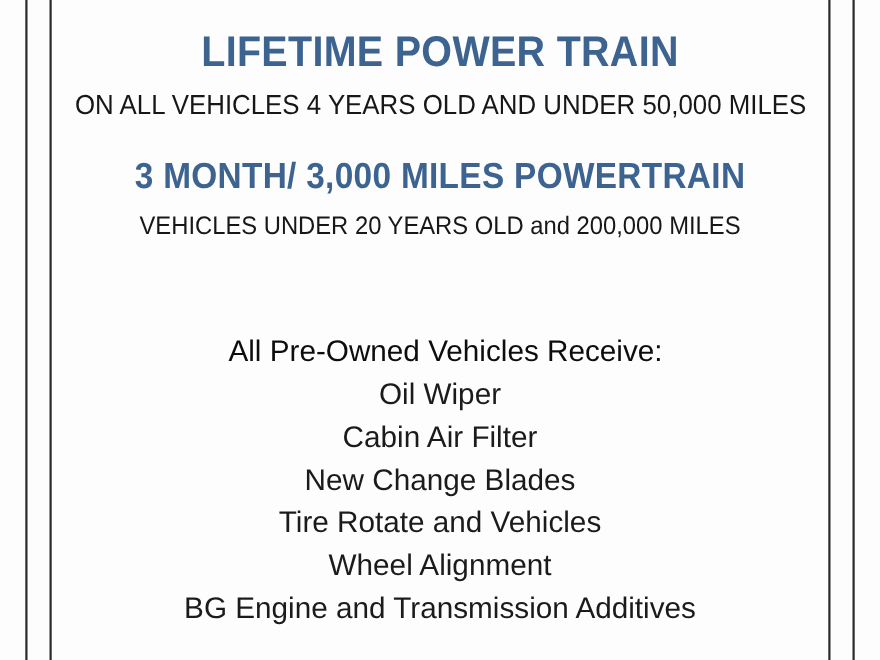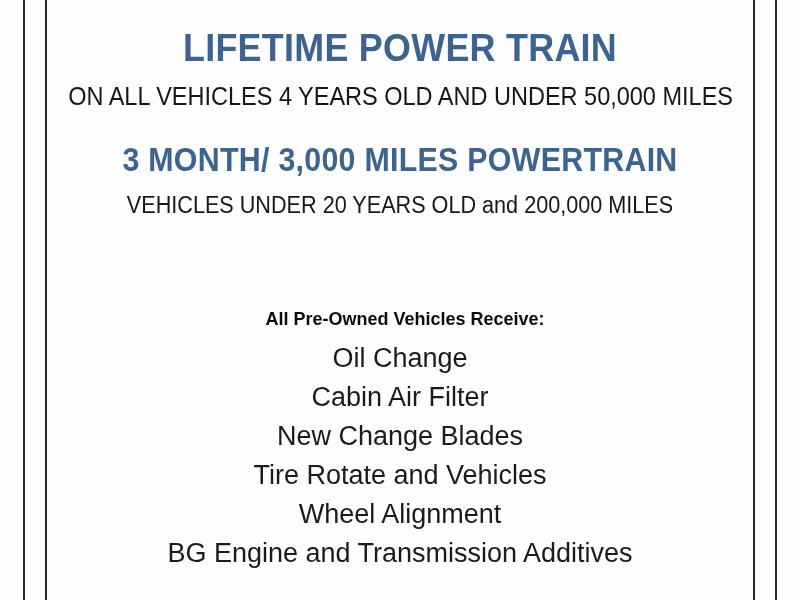--- a/index.html
+++ b/index.html
@@ -102,23 +102,23 @@
   
   .services {
     position: absolute;
     left: 0;
     top: 300px;
     width: 706px;
   }
 
   .services-title {
     color: #0d0d0d;
-    font-size: 18px;
+    font-size: 27px;
     line-height: 39px;
-    font-weight: 700;
+    font-weight: 400;
     white-space: nowrap;
     margin-left: 10px;
   }
 
   .services-list {
     list-style: none;
     margin: 0;
     padding: 0;
   }
 
@@ -144,21 +144,21 @@
 
     <div class="headline headline-1">LIFETIME POWER TRAIN</div>
     <div class="subhead subhead-1">ON ALL VEHICLES 4 YEARS OLD AND UNDER 50,000 MILES</div>
 
     <div class="headline headline-2">3 MONTH/ 3,000 MILES POWERTRAIN</div>
     <div class="subhead subhead-2">VEHICLES UNDER 20 YEARS OLD and 200,000 MILES</div>
 
     <div class="services">
       <div class="services-title">All Pre-Owned Vehicles Receive:</div>
       <ul class="services-list">
-        <li>Oil Change</li>
+        <li>Oil Wiper</li>
         <li>Cabin Air Filter</li>
         <li>New Change Blades</li>
         <li>Tire Rotate and Vehicles</li>
         <li>Wheel Alignment</li>
         <li>BG Engine and Transmission Additives</li>
       </ul>
     </div>
 
   </div>
 </div>

